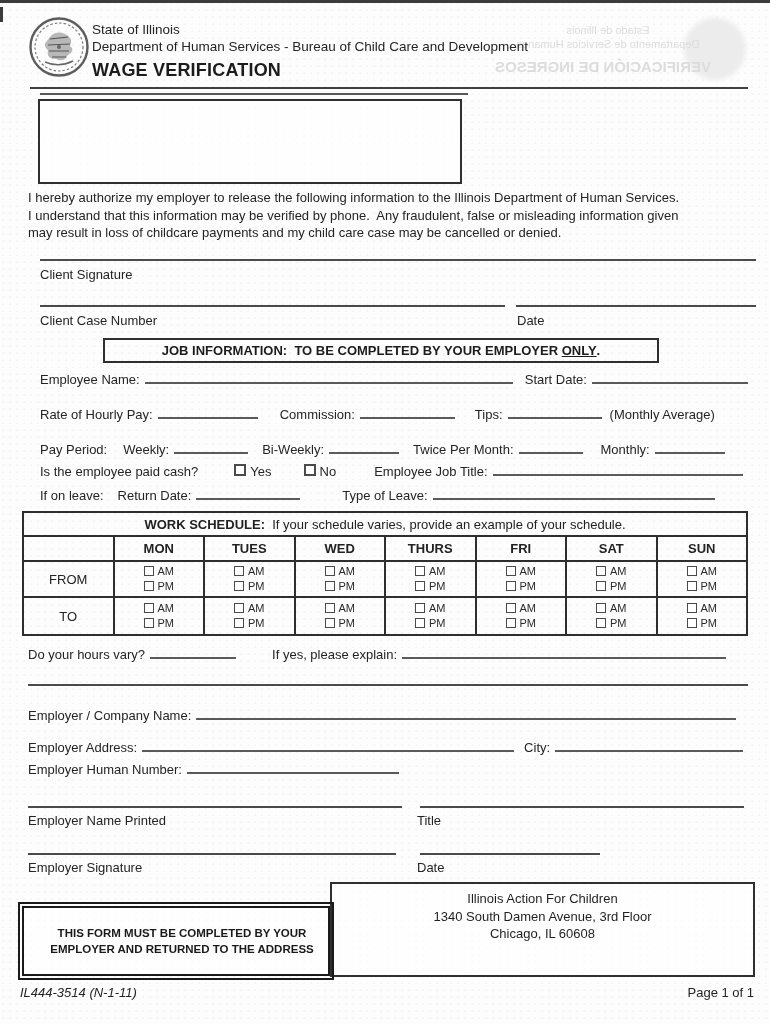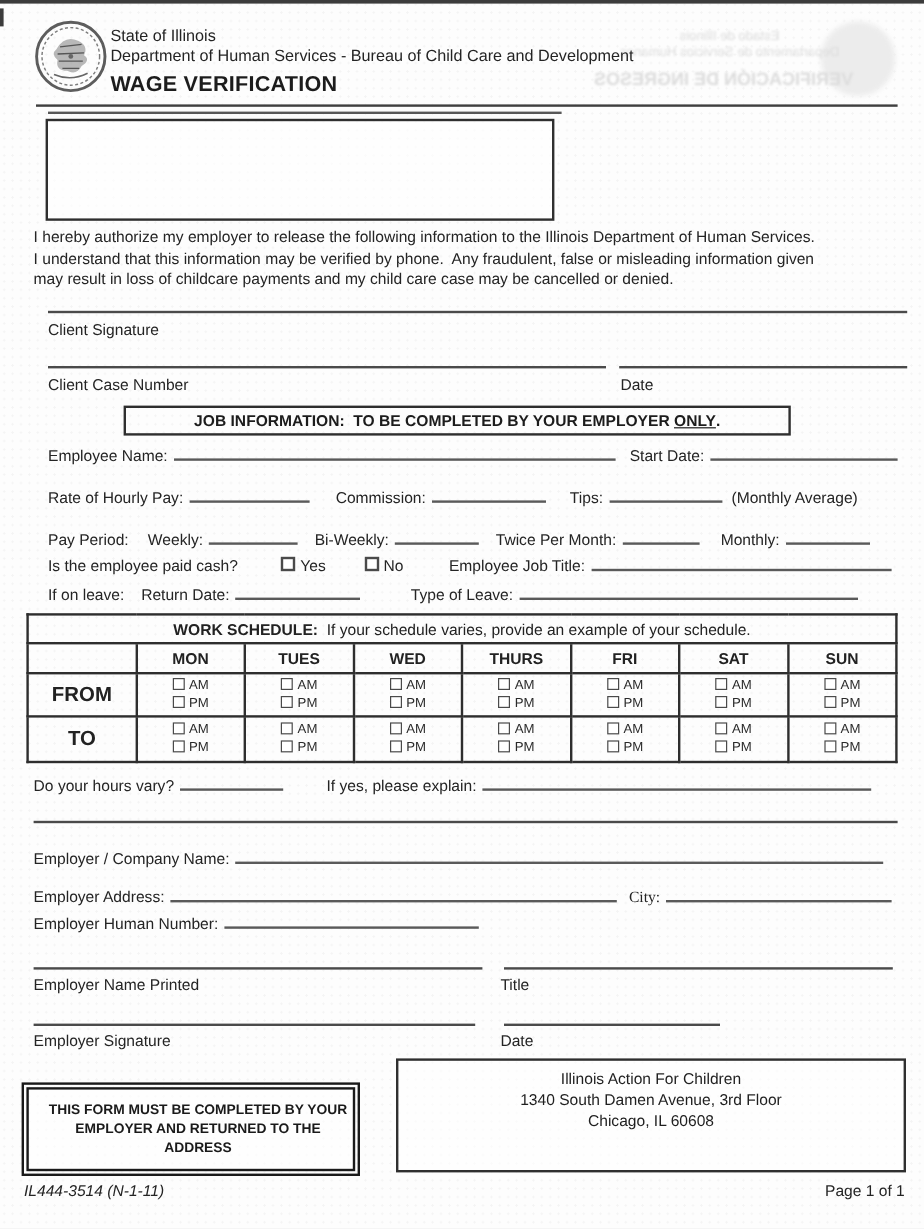--- a/index.html
+++ b/index.html
@@ -17,21 +17,21 @@
   .row { position:absolute; display:flex; align-items:baseline; }
   .fill { display:inline-block; height:13px; border-bottom:2px solid #5a5a5a; margin-left:5px; }
   .hline { position:absolute; border-top:2px solid #4a4a4a; }
   .cb { display:inline-block; width:12px; height:12px; border:2px solid #4a4a4a; background:#fff; margin-right:4px; vertical-align:-2px; }
   .cb.small { width:10px; height:10px; border-width:1.5px; margin-right:4px; vertical-align:-1px; }
   .ghost { position:absolute; transform:scaleX(-1); color:#dcdcdc; filter:blur(0.7px); white-space:nowrap; }
   table.sched { border-collapse:collapse; table-layout:fixed; width:726px; background:transparent; }
   table.sched td { border:2px solid #2e2e2e; text-align:center; vertical-align:middle; }
   .sched-title { font-size:13px; height:24px; }
   .sched-dayhead { font-weight:bold; font-size:13px; height:25px; }
-  .sched-rowlbl { font-weight:bold; font-size:17px; }
+  .sched-rowlbl { font-weight:normal; font-size:13px; }
   .ampm-wrap { display:inline-block; text-align:left; }
   .ampm { font-size:11px; line-height:15px; color:#2a2a2a; }
   .jobhead span { white-space:pre; }
 </style>
 </head>
 <body>
 
 <div class="page">
 
   <div class="abs" style="left:0;top:7;width:770px;height:3px;background:#3c3c3c;"></div>
@@ -178,21 +178,21 @@
   </div>
   <div class="hline" style="left:28px;top:684px;width:720px;"></div>
 
   <div class="row" style="left:28px;top:707px;">
     <span class="lbl">Employer / Company Name:</span>
     <span class="fill" style="width:540px;"></span>
   </div>
   <div class="row" style="left:28px;top:739px;">
     <span class="lbl">Employer Address:</span>
     <span class="fill" style="width:372px;"></span>
-    <span class="lbl" style="margin-left:10px;font-family:Liberation Serif, serif;">City:</span>
+    <span class="lbl" style="margin-left:10px;">City:</span>
     <span class="fill" style="width:188px;"></span>
   </div>
   <div class="row" style="left:28px;top:761px;">
     <span class="lbl">Employer Human Number:</span>
     <span class="fill" style="width:212px;"></span>
   </div>
 
   <div class="hline" style="left:28px;top:806px;width:374px;"></div>
   <div class="hline" style="left:420px;top:806px;width:324px;"></div>
   <div class="abs lbl" style="left:28px;top:813px;">Employer Name Printed</div>
@@ -204,21 +204,21 @@
   <div class="abs lbl" style="left:417px;top:860px;">Date</div>
 
   <div class="abs" style="left:330px;top:882px;width:425px;height:95px;border:2px solid #2f2f2f;background:rgba(255,255,255,0.55);padding:3px 6px;">
     <div style="text-align:center;font-size:13px;line-height:17.5px;margin-top:3px;color:#1f1f1f;">
       <div>Illinois Action For Children</div>
       <div>1340 South Damen Avenue, 3rd Floor</div>
       <div>Chicago, IL 60608</div>
     </div>
   </div>
 
-  <div class="abs" style="left:22px;top:906px;width:274px;height:70px;border:2px solid #1a1a1a;outline:2px solid #1a1a1a;outline-offset:2px;display:flex;flex-direction:column;align-items:center;justify-content:center;background:rgba(255,255,255,0.55);padding-left:12px;">
+  <div class="abs" style="left:22px;top:906px;width:308px;height:70px;border:2px solid #1a1a1a;outline:2px solid #1a1a1a;outline-offset:2px;display:flex;flex-direction:column;align-items:center;justify-content:center;background:rgba(255,255,255,0.55);padding-left:12px;">
     <div style="font-size:11.5px;font-weight:bold;line-height:16px;text-align:center;color:#1a1a1a;">
       <div>THIS FORM MUST BE COMPLETED BY YOUR</div>
       <div>EMPLOYER AND RETURNED TO THE ADDRESS</div>
     </div>
   </div>
 
   <div class="abs lbl" style="left:20px;top:985px;font-style:italic;">IL444-3514 (N-1-11)</div>
   <div class="abs lbl" style="right:16px;top:985px;">Page 1 of 1</div>
 
 </div>

